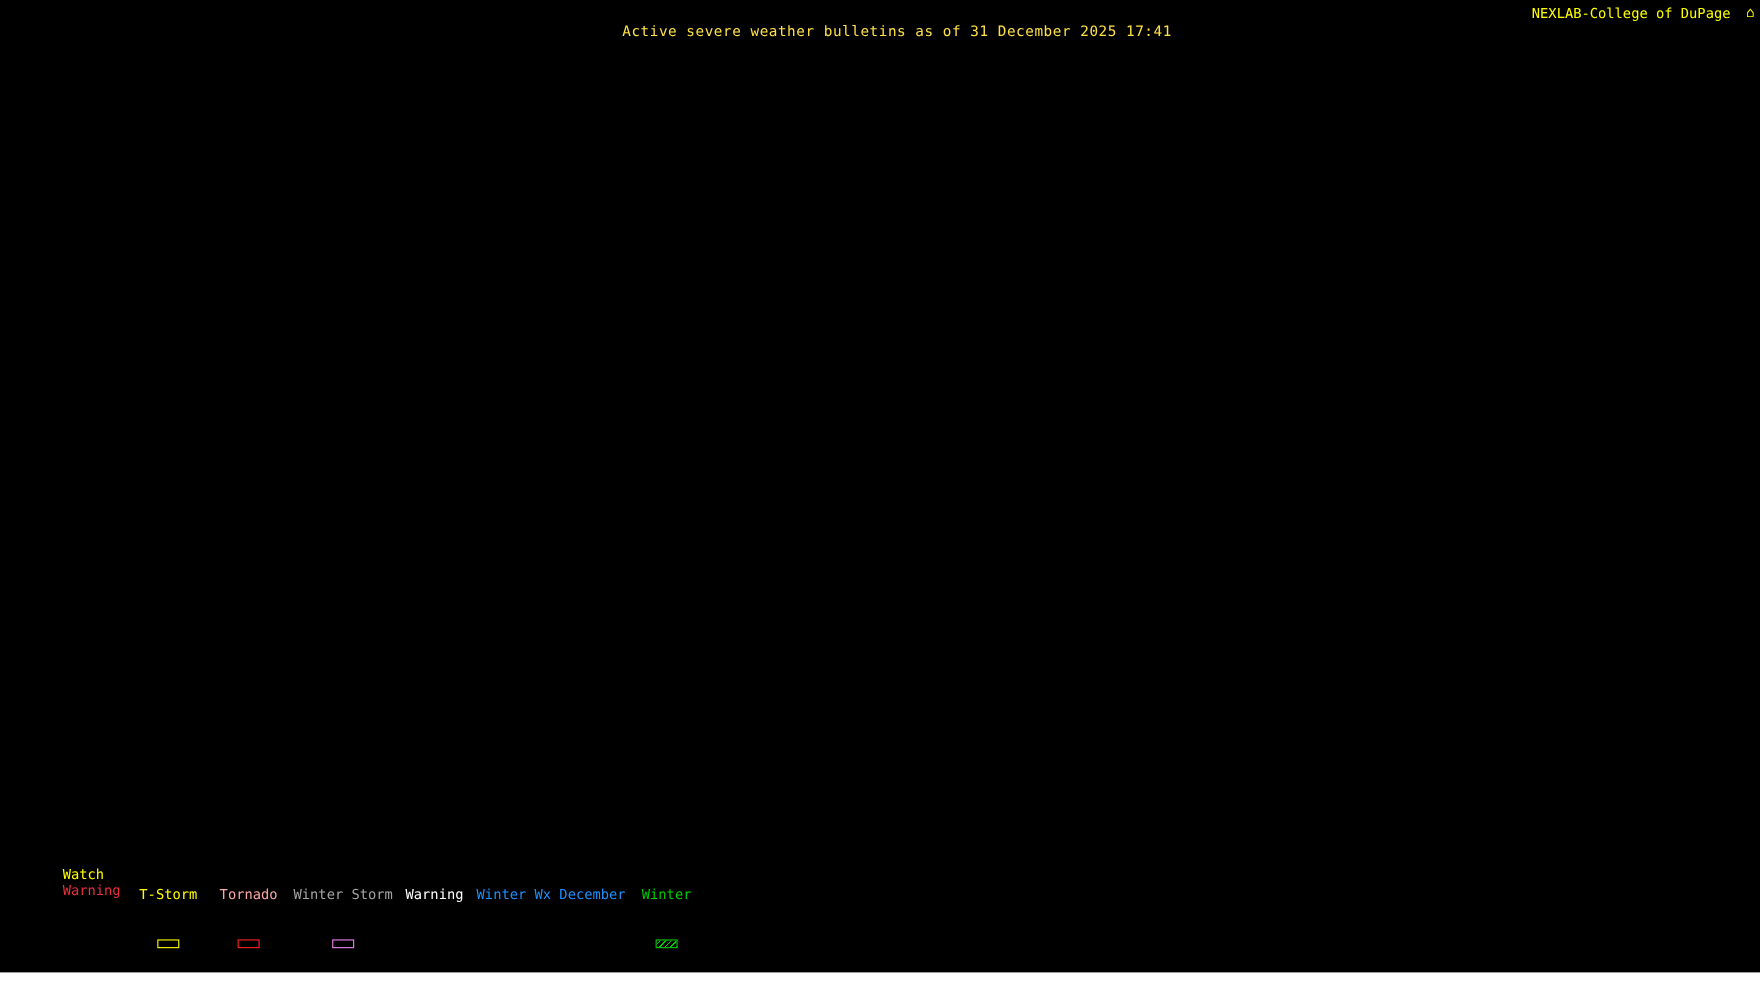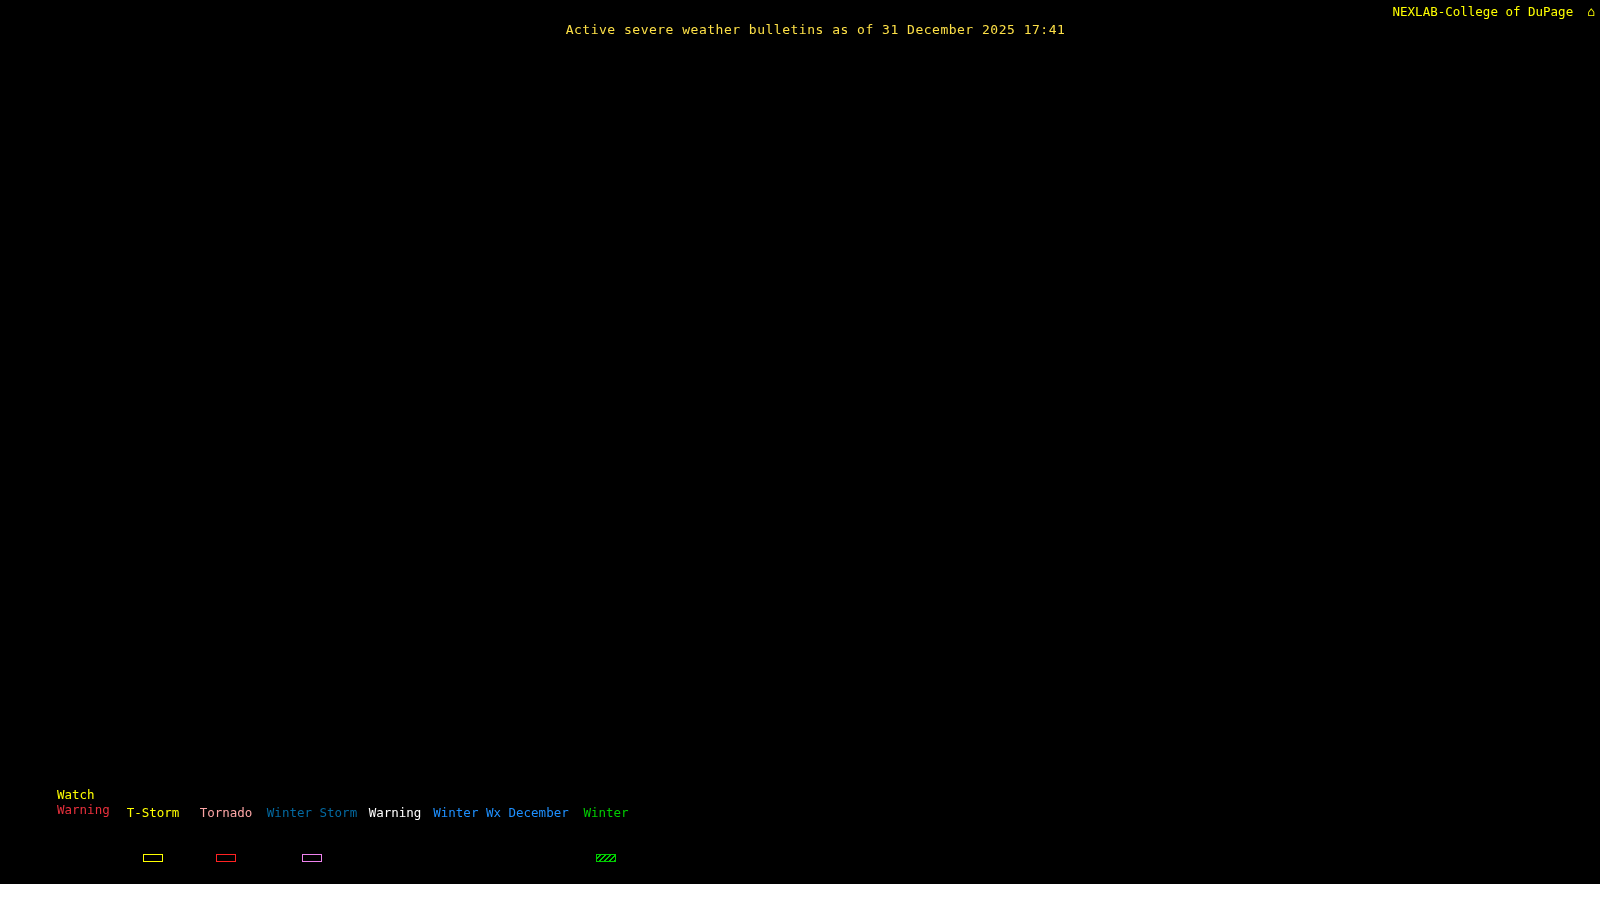--- a/index.html
+++ b/index.html
@@ -95,21 +95,21 @@
     <div class="sw warning sw-fill" style="--c: #ffff00;"></div>
   </div>
 
   <div id="col-1" class="legend-col">
     <div class="hdr" style="color: #fca5a5;">Tornado</div>
     <div class="sw watch sw-outline" style="--c: #ff2222;"></div>
     <div class="sw warning sw-fill" style="--c: #ff2222;"></div>
   </div>
 
   <div id="col-2" class="legend-col">
-    <div class="hdr" style="color: #0369a1;">Winter Storm</div>
+    <div class="hdr" style="color: #a3a3a3;">Winter Storm</div>
     <div class="sw watch sw-outline" style="--c: #ee82ee;"></div>
     <div class="sw warning sw-fill" style="--c: #ee82ee;"></div>
   </div>
 
   <div id="col-3" class="legend-col">
     <div class="hdr" style="color: rgb(255, 255, 255);">Warning</div>
     <div class="sw watch sw-none" style="--c: #ffffff;"></div>
     <div class="sw warning sw-fill" style="--c: #ffffff;"></div>
   </div>
 

